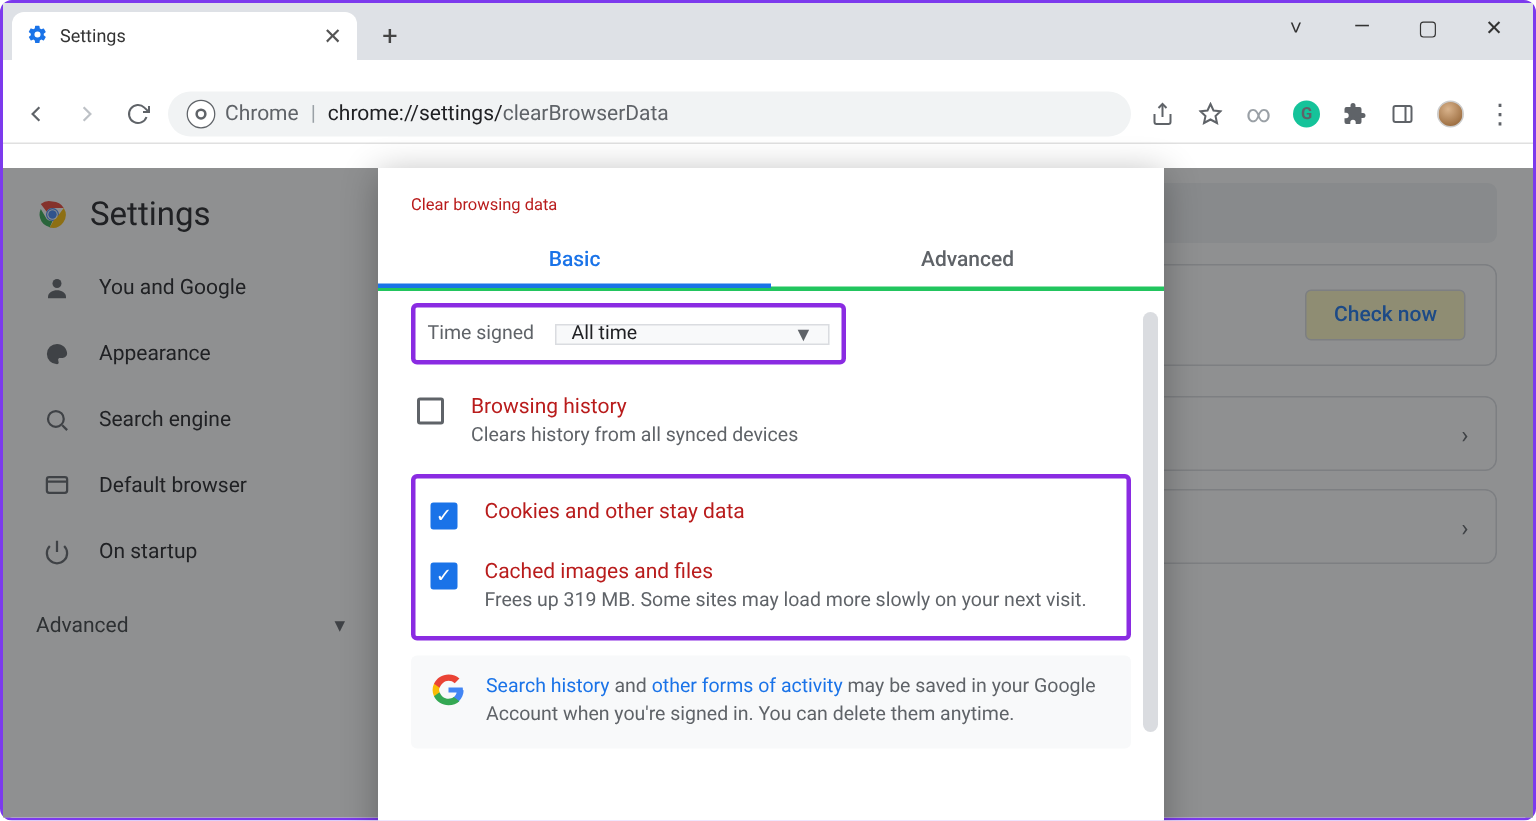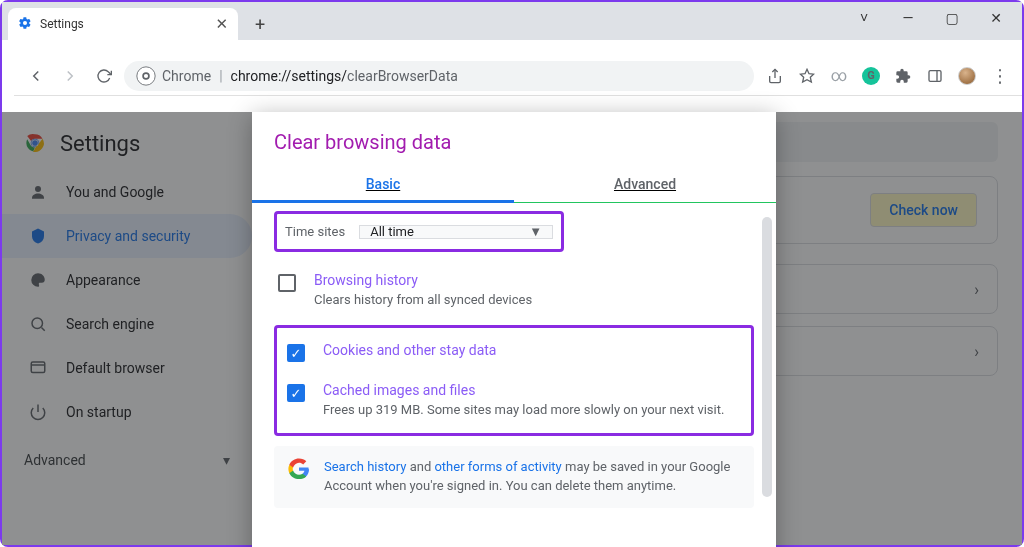--- a/index.html
+++ b/index.html
@@ -38,21 +38,21 @@
     height: 32px;
   }
   .wincontrols > div {
     width: 44px; height: 32px; display: flex; align-items: center; justify-content: center;
     font-size: 14px; color: #333;
   }
   .caret { font-size: 16px; }
   
   .toolbar {
     height: 40px; background: #fff; border-bottom: 1px solid #e0e0e0;
-    display: flex; align-items: center; padding: 0 8px; gap: 6px; margin-left: 12px;
+    display: flex; align-items: center; padding: 0 8px; gap: 6px;
   }
   .navbtn { width: 28px; height: 28px; display:flex; align-items:center; justify-content:center; color:#5f6368; border-radius:50%; }
   .navbtn.disabled { color: #bbb; }
   .omnibox {
     flex: 1; height: 30px; background: #f1f3f4; border-radius: 15px;
     display: flex; align-items: center; padding: 0 12px; gap: 8px;
     font-size: 14px; color: #202124;
   }
   .omnibox .chrome-chip { display:flex; align-items:center; gap:6px; color:#5f6368; }
   .omnibox .sep { color:#9aa0a6; }
@@ -105,22 +105,22 @@
   .main-row { height:50px; border:1px solid #dadce0; border-radius:8px; margin-bottom:12px; display:flex; align-items:center; justify-content:flex-end; padding:0 18px; color:#5f6368; }
   
   .dialog {
     position:absolute; z-index:10;
     left: 250px; top:0; width: 524px;
     background:#fff; border-radius: 0 0 8px 8px;
     box-shadow: 0 4px 24px rgba(0,0,0,0.3);
     display:flex; flex-direction:column;
     height: 540px;
   }
-  .dialog-title { padding: 18px 22px 10px; font-size:20px; color:#a21caf; }
-  .dialog-tabs { display:flex; border-bottom:1px solid #22c55e;text-decoration:underline; }
+  .dialog-title { padding: 18px 22px 10px; font-size:11px; color:#b91c1c; }
+  .dialog-tabs { display:flex; border-bottom:3px solid #22c55e; }
   .dialog-tab { flex:1; text-align:center; padding:12px 0 10px; font-size:14px; color:#5f6368; font-weight:500; position:relative; }
   .dialog-tab.active { color:#1a73e8; }
   .dialog-tab.active::after { content:""; position:absolute; left:0; right:0; bottom:-1px; height:3px; background:#1a73e8; }
   .dialog-body { flex:1; overflow:hidden; position:relative; padding: 0 22px 0 22px; }
   .scroll-indicator {
     position:absolute; right:4px; top:14px; width:10px; height:280px; background:#dadce0; border-radius:5px;
   }
   .time-row {
     display:flex; align-items:center; gap:14px; padding:10px 8px; margin-top:8px;
     border:3px solid #8a2be2; border-radius:4px;
@@ -131,21 +131,21 @@
     flex:1; height:14px; border:1px solid #dadce0; background:#f8f9fa;
     display:flex; align-items:center; justify-content:space-between;
     padding:0 10px; font-size:13px; color:#202124;
   }
   .clear-item { display:flex; gap:18px; padding:10px 4px; align-items:flex-start; }
   .clear-item .cb {
     width:18px; height:18px; border:2px solid #5f6368; border-radius:2px; margin-top:2px;
     display:flex; align-items:center; justify-content:center; flex-shrink:0;
   }
   .clear-item .cb.checked { background:#1a73e8; border-color:#1a73e8; color:#fff; font-size:13px; }
-  .clear-item .txt .t1 { font-size:14px; color:#8b5cf6; margin-bottom:3px; }
+  .clear-item .txt .t1 { font-size:14px; color:#b91c1c; margin-bottom:3px; }
   .clear-item .txt .t2 { font-size:13px; color:#5f6368; line-height:1.4; }
   .group-box { border:3px solid #8a2be2; border-radius:4px; padding:4px 6px; margin-top:6px; }
   .info-row { display:flex; gap:14px; align-items:flex-start; background:#f8f9fa; border-radius:4px; padding:12px 14px; margin-top:10px; font-size:13px; color:#5f6368; line-height:1.45;justify-content:space-between; }
   .info-row .g-logo { width:22px; height:22px; flex-shrink:0; }
   .info-row a { color:#1a73e8; text-decoration:none; }
   
   svg.chrome-logo { width:20px; height:20px; }
   svg.g-logo { width:22px; height:22px; }
 </style>
 </head>
@@ -254,28 +254,20 @@
 
       <div class="side-item">
         <span class="icon">
             <svg width="18" height="18" viewBox="0 0 24 24" fill="currentColor">
               <circle cx="12" cy="8" r="4"></circle>
               <path d="M4 20c0-4 4-6 8-6s8 2 8 6v1H4z"></path>
             </svg>
           </span>
         <span>You and Google</span>
       </div>
-      <div class="side-item active">
-        <span class="icon">
-            <svg width="18" height="18" viewBox="0 0 24 24" fill="currentColor">
-              <path d="M12 2l8 4v6c0 5-3.5 9-8 10-4.5-1-8-5-8-10V6z"></path>
-            </svg>
-          </span>
-        <span>Privacy and security</span>
-      </div>
       <div class="side-item">
         <span class="icon">
             <svg width="18" height="18" viewBox="0 0 24 24" fill="currentColor">
               <path d="M12 3a9 9 0 0 0 0 18c1 0 1.5-.8 1.5-1.5S13 18 13 17c0-1 .8-1.5 1.5-1.5H17a4 4 0 0 0 4-4C21 6.9 17 3 12 3z"></path>
             </svg>
           </span>
         <span>Appearance</span>
       </div>
       <div class="side-item">
         <span class="icon">
@@ -334,21 +326,21 @@
       <div class="dialog-title">Clear browsing data</div>
       <div class="dialog-tabs">
         <div class="dialog-tab active">Basic</div>
         <div class="dialog-tab">Advanced</div>
       </div>
 
       <div class="dialog-body">
         <div class="scroll-indicator"></div>
 
         <div class="time-row">
-          <label>Time sites</label>
+          <label>Time signed</label>
           <div class="select">
             <span>All time</span>
             <span style="color:#5f6368;">▼</span>
           </div>
         </div>
 
         <div class="clear-item" style="margin-top:10px;">
           <div class="cb"></div>
           <div class="txt">
             <div class="t1">Browsing history</div>

